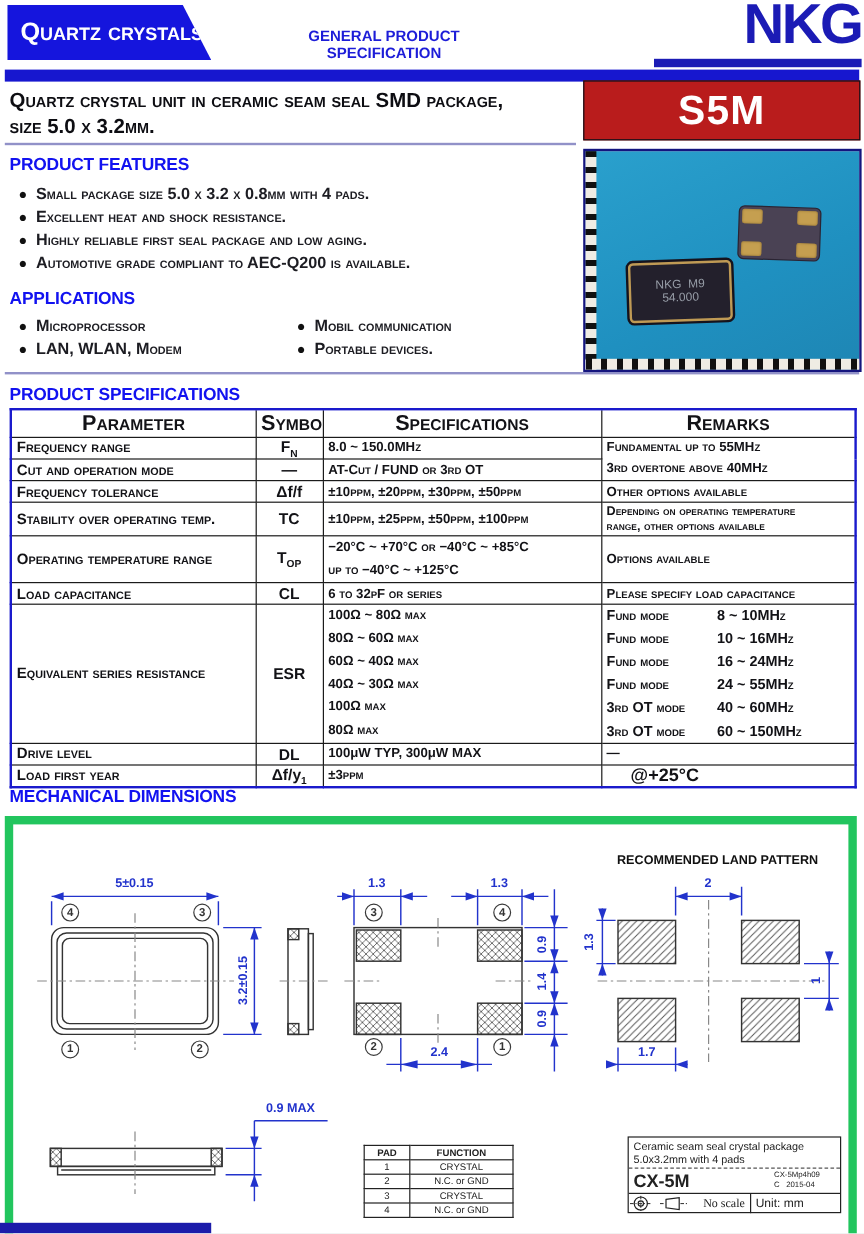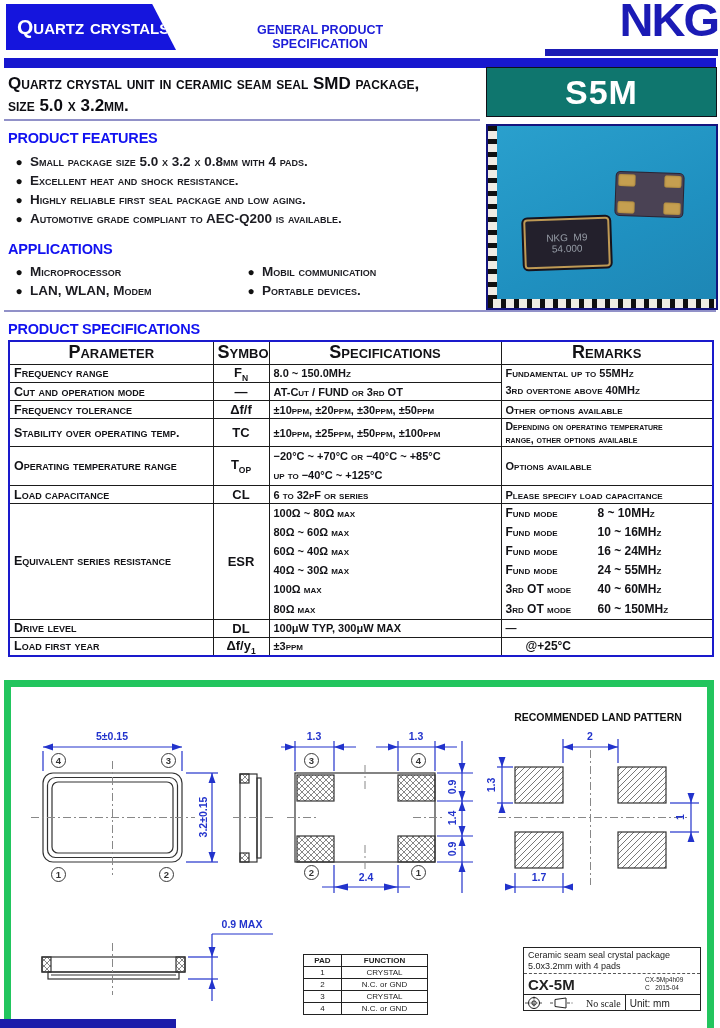--- a/index.html
+++ b/index.html
@@ -12,21 +12,21 @@
           clip-path:polygon(0 0,86% 0,100% 100%,0 100%);color:#fff;font-size:21px;
           font-weight:bold;line-height:46px;padding-left:11px;box-sizing:border-box;}
   .gps{left:215px;top:23px;width:210px;text-align:center;font-size:12.5px;font-weight:bold;color:#1d1dd8;}
   .nkg{left:598px;top:-8px;width:120px;text-align:right;font-size:47px;font-weight:800;
        color:#1b1bb5;letter-spacing:-2px;}
   .nkg-underline{left:545px;top:49px;width:173px;height:7px;background:#1b1bb5;}
   .header-bar{left:4px;top:58px;width:712px;height:10px;background:#1717cf;}
   
   .doc-title{left:8px;top:73px;width:472px;font-size:17px;font-weight:bold;color:#0d0d12;line-height:22px;}
   .title-rule{left:4px;top:119px;width:476px;height:2px;background:#9191c8;}
-  .model-box{left:486px;top:67px;width:231px;height:50px;background:#0f766e;border:1px solid #101018;
+  .model-box{left:486px;top:67px;width:231px;height:50px;background:#b91c1c;border:1px solid #101018;
              color:#fff;font-size:34px;font-weight:bold;text-align:center;line-height:48px;box-sizing:border-box;letter-spacing:1px;}
   
   .sect-h{font-size:14.5px;font-weight:bold;color:#1212f0;letter-spacing:-0.2px;}
   
   .brow{display:flex;height:19px;align-items:center;font-size:13.5px;font-weight:600;color:#1c1c22;}
   .brow .dot{width:22px;text-align:center;font-size:12px;color:#111;}
   
   .photo{left:486px;top:124px;width:232px;height:186px;box-sizing:border-box;border:2px solid #14147e;
          background:linear-gradient(155deg,#2aa0cd 0%,#1f90c0 60%,#1e86b4 100%);}
   .ruler-v{left:0;top:0;width:9px;height:100%;background:repeating-linear-gradient(to bottom,#101010 0 5px,#efece4 5px 13px);}
@@ -254,25 +254,26 @@
     <tr style="height:18px">
       <td class="param sc">Drive level</td>
       <td class="sym">DL</td>
       <td class="spec-c">100μW TYP, 300μW MAX</td>
       <td class="rem">—</td>
     </tr>
     <tr style="height:18px">
       <td class="param sc">Load first year</td>
       <td class="sym"><span>Δf/y</span><sub>1</sub></td>
       <td class="spec-c sc">±3ppm</td>
-      <td class="rem" style="font-size:12px;padding-left:24px;">@+25°C</td>
+      <td class="rem" style="font-size:15px;padding-left:24px;">@+25°C</td>
     </tr>
   </tbody>
     </table>
 
+  <div class="abs sect-h" style="left:8px;top:656px;">MECHANICAL DIMENSIONS</div>
 
   <div class="abs mech-box">
     <svg width="704" height="327" viewBox="0 0 704 327" style="position:absolute;left:0;top:0;">
       <defs>
         <pattern id="xh" width="6" height="6" patternUnits="userSpaceOnUse">
           <path d="M0 6 L6 0 M0 0 L6 6" stroke="#555" stroke-width="0.7"></path>
         </pattern>
         <pattern id="dh" width="6" height="6" patternUnits="userSpaceOnUse">
           <path d="M-1 7 L7 -1 M-2 2 L2 -2 M4 8 L8 4" stroke="#555" stroke-width="0.8"></path>
         </pattern>

